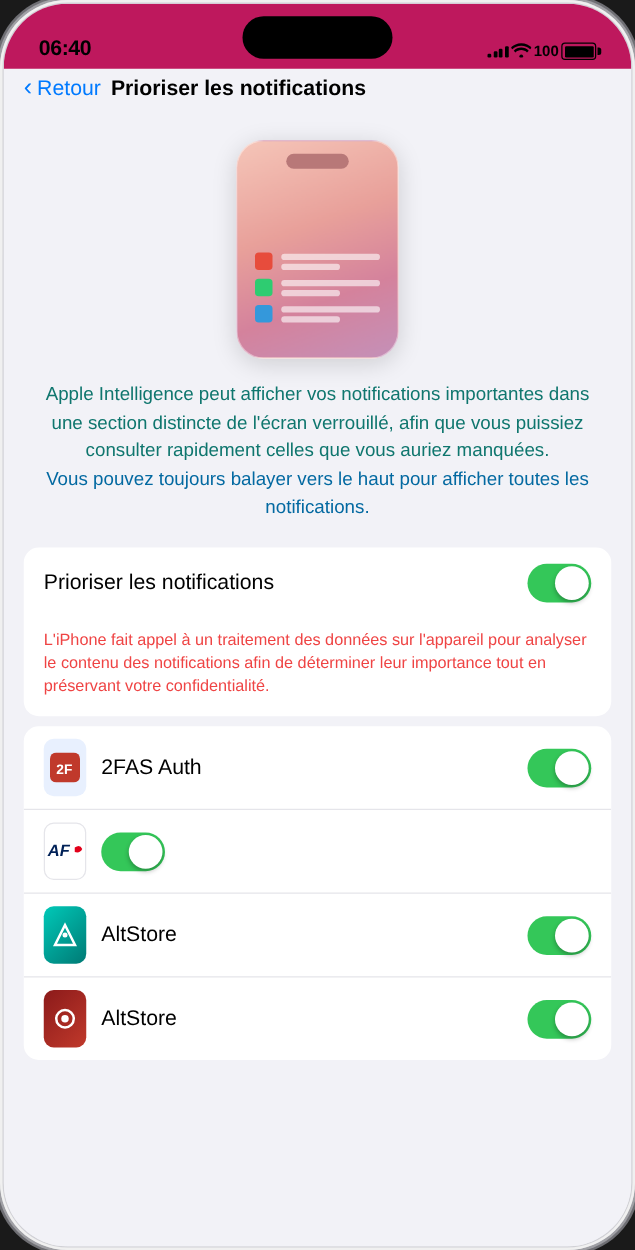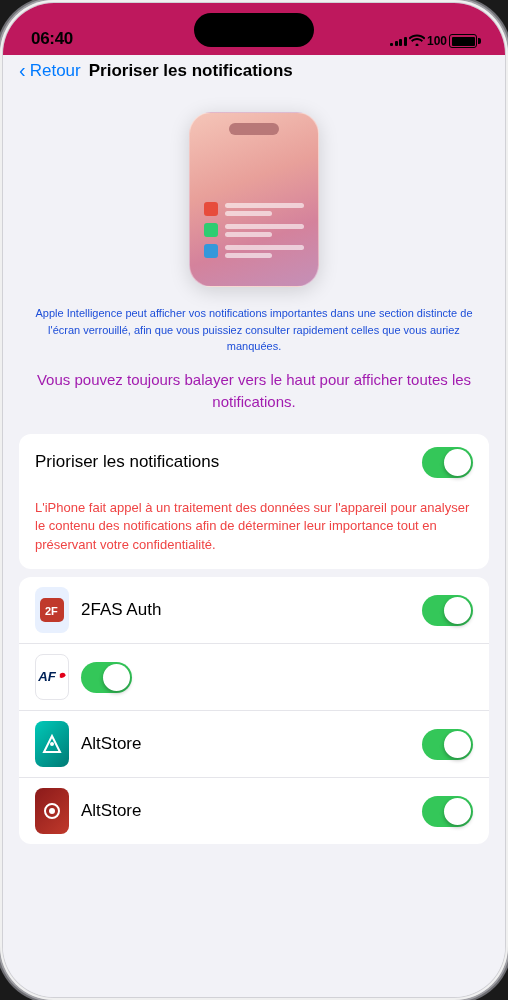--- a/index.html
+++ b/index.html
@@ -237,29 +237,28 @@
       width: 60%;
     }
 
     
     .description-section {
       padding: 0 32px 20px;
       text-align: center;
     }
 
     .description-text {
-      font-size: 11px;
-      color: #1d4ed8;
+      font-size: 15px;
+      color: #0f766e;
       line-height: 1.5;
-      margin-bottom: 14px;
     }
 
     .description-text2 {
       font-size: 15px;
-      color: #a21caf;
+      color: #0369a1;
       line-height: 1.5;
     }
 
     
     .settings-card {
       background: #fff;
       border-radius: 12px;
       margin: 0 16px 8px;
       overflow: hidden;
     }

